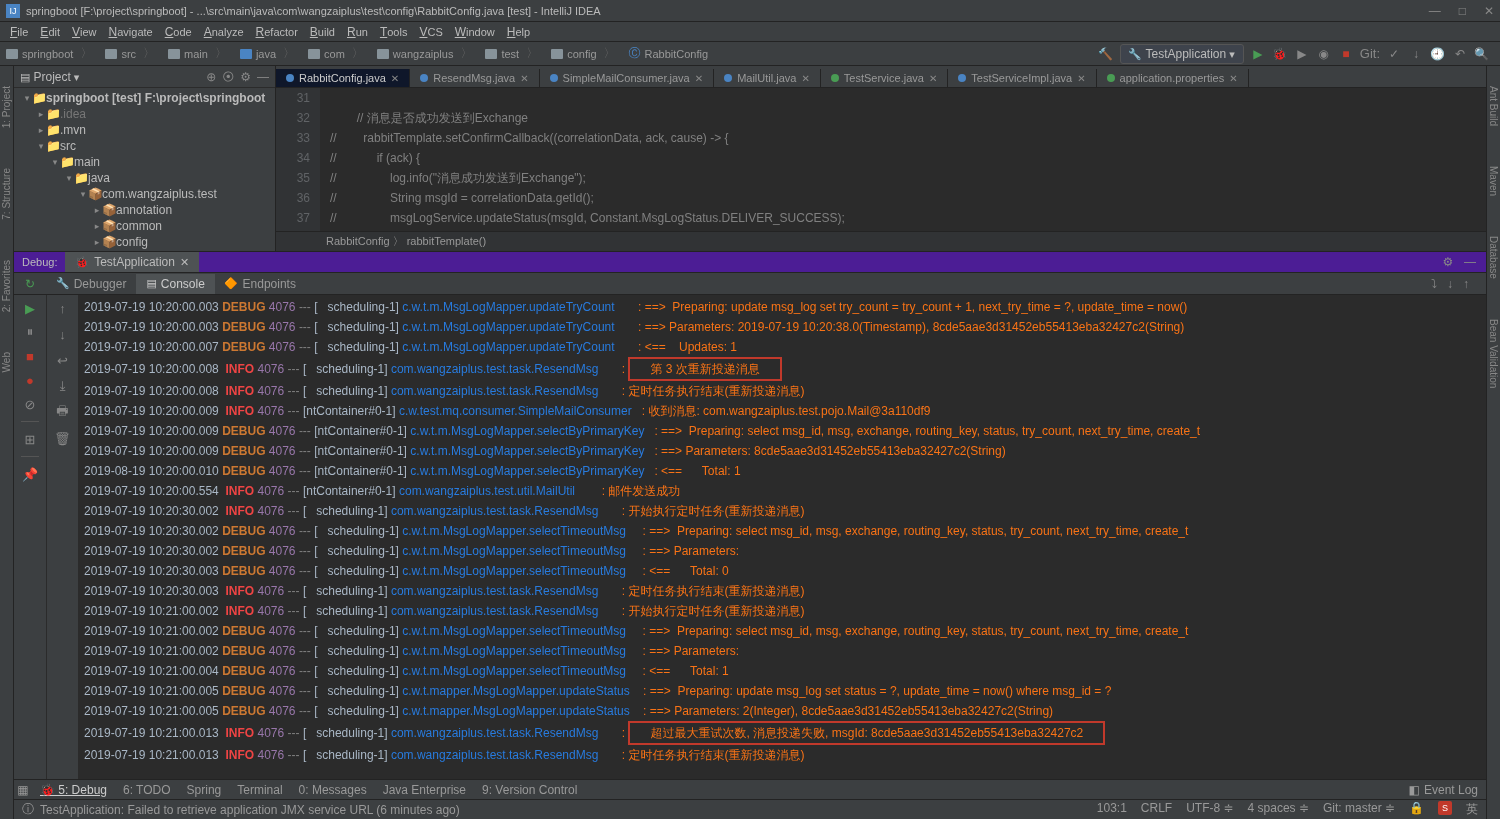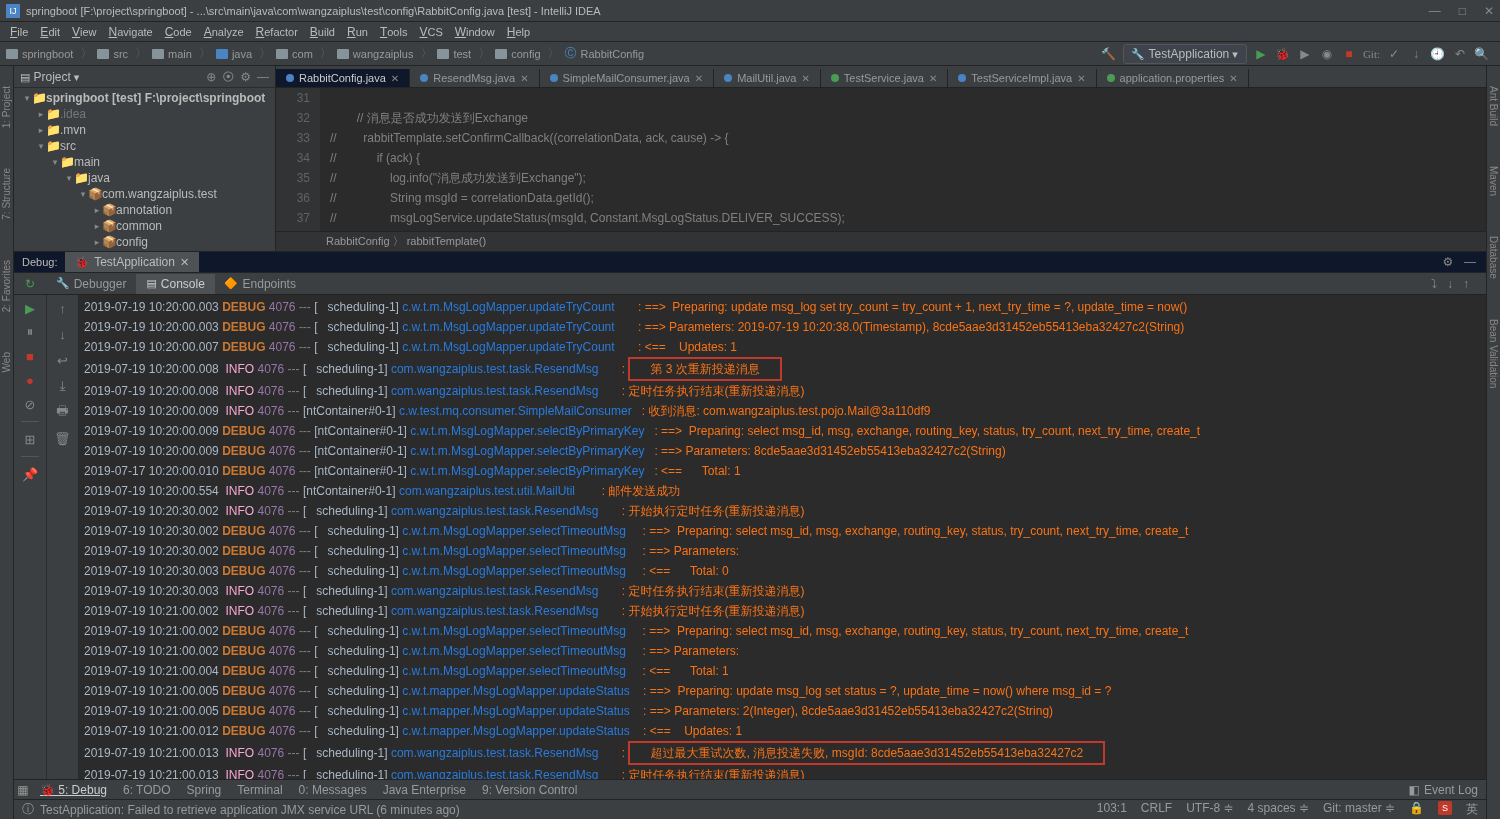--- a/index.html
+++ b/index.html
@@ -4,21 +4,21 @@
 <style>
 * { margin: 0; padding: 0; box-sizing: border-box; font-family: "Segoe UI", sans-serif; font-size: 12px; }
 body { background: #2b2b2b; color: #a9b7c6; width: 1500px; height: 819px; overflow: hidden; display: flex; flex-direction: column; }
 .titlebar { background: #3c3f41; color: #bbb; height: 22px; display: flex; align-items: center; padding: 4px 6px; border-bottom: 1px solid #232323; }
 .titlebar .title { flex: 1; font-size: 11px; }
 .win-controls { display: flex; gap: 18px; color: #888; font-size: 12px; }
 .menubar { background: #3c3f41; height: 20px; display: flex; align-items: center; padding: 0 4px; border-bottom: 1px solid #232323; }
 .menubar span { color: #bbb; padding: 0 6px; font-size: 11px; cursor: pointer; }
 .menubar span u { text-decoration: underline; }
 .navbar { background: #3c3f41; height: 24px; display: flex; align-items: center; border-bottom: 1px solid #232323; }
-.crumbs { display: flex; align-items: center; gap: 2px; padding-left: 6px; flex: 1; }
+.crumbs { display: flex; align-items: center; gap: 10px; padding-left: 6px; flex: 1; }
 .crumb { color: #999; font-size: 11px; display: flex; align-items: center; gap: 4px; }
 .crumb .sep { color: #666; margin: 0 3px; }
 .folder-icon { width: 12px; height: 10px; background: #87939a; display: inline-block; border-radius: 1px; }
 .folder-icon.blue { background: #4a84c3; }
 .toolbar-right { display: flex; align-items: center; gap: 6px; padding-right: 10px; }
 .run-sel { background: #3e434c; color: #bbb; padding: 2px 8px; font-size: 11px; border: 1px solid #555; border-radius: 3px; }
 .tb-icon { width: 16px; height: 16px; display: flex; align-items: center; justify-content: center; color: #888; cursor: pointer; }
 .tb-icon.green { color: #499c54; }
 .main-area { display: flex; flex: 1; min-height: 0; }
 .left-sidebar { width: 14px; background: #3c3f41; border-right: 1px solid #232323; display: flex; flex-direction: column; align-items: center; padding-top: 20px; gap: 40px; }
@@ -39,35 +39,35 @@
 .etab { display: flex; align-items: center; gap: 5px; padding: 3px 10px; color: #999; font-size: 11px; border-right: 1px solid #232323; cursor: pointer; }
 .etab.active { background: #0f172a; color: #ccc; }
 .etab .dot { width: 8px; height: 8px; border-radius: 50%; }
 .dot.blue { background: #4a84c3; } .dot.green { background: #499c54; }
 .close-x { color: #888; font-size: 10px; }
 .editor-body { flex: 1; display: flex; font-family: "Consolas", monospace; font-size: 13px; line-height: 20px; }
 .gutter { width: 44px; text-align: right; padding-right: 10px; color: #606366; background: #313335; }
 .code { flex: 1; padding-left: 10px; white-space: pre; color: #a9b7c6; overflow: hidden; }
 .cmt { color: #808080; }
 .breadcrumb-bar { height: 20px; background: #313335; display: flex; align-items: center; padding-left: 50px; color: #999; font-size: 11px; border-top: 1px solid #232323; }
-.debug-bar { height: 22px; background: #0f172a; display: flex; align-items: center; border-top: 1px solid #232323; border-bottom: 1px solid #232323; }
+.debug-bar { height: 22px; background: #4c1d95; display: flex; align-items: center; border-top: 1px solid #232323; border-bottom: 1px solid #232323; }
 .debug-label { padding: 0 8px; color: #bbb; font-size: 11px; }
 .debug-tab { background: #4e5254; padding: 3px 10px; color: #bbb; font-size: 11px; display: flex; align-items: center; gap: 5px; }
 .debug-tools { margin-left: auto; display: flex; gap: 6px; padding-right: 8px; }
 .console-header { height: 22px; background: #3c3f41; display: flex; align-items: center; border-bottom: 1px solid #232323; }
 .ctab { padding: 3px 10px; color: #999; font-size: 11px; cursor: pointer; display: flex; align-items: center; gap: 4px; }
 .ctab.active { background: #4e5254; color: #ccc; }
 .console-body { flex: 1; display: flex; min-height: 0; }
 .console-left { width: 32px; background: #3c3f41; display: flex; flex-direction: column; align-items: center; padding-top: 4px; gap: 6px; }
 .cl-icon { width: 18px; height: 18px; display: flex; align-items: center; justify-content: center; color: #888; cursor: pointer; font-size: 13px; }
 .cl-sep { width: 18px; height: 1px; background: #555; margin: 2px 0; }
 .console-left2 { width: 32px; background: #3c3f41; display: flex; flex-direction: column; align-items: center; padding-top: 4px; gap: 8px; border-left: 1px solid #2b2b2b; }
 .log-area { flex: 1; overflow: auto; font-family: "Consolas", monospace; font-size: 13px; line-height: 20px; padding: 2px 6px; background: #2b2b2b; }
 .log-line { white-space: pre; }
-.lg-date { color: #a9b7c6; } .lg-debug { color: #cc7832; font-weight: bold; } .lg-info { color: #f9a8d4; font-weight: normal; }
+.lg-date { color: #a9b7c6; } .lg-debug { color: #cc7832; font-weight: bold; } .lg-info { color: #ef4444; font-weight: bold; }
 .lg-pid { color: #9876aa; } .lg-dash { color: #808080; } .lg-thread { color: #a9b7c6; }
 .lg-class { color: #287bde; } .lg-msg { color: #f97316; }
 .redbox { border: 2px solid #c1392b; display: inline-block; padding: 0 20px; }
 .bottom-bar { height: 20px; background: #3c3f41; display: flex; align-items: center; border-top: 1px solid #232323; font-size: 11px; color: #999; }
 .bottom-bar .btab { padding: 0 8px; display: flex; align-items: center; gap: 4px; cursor: pointer; }
 .bottom-bar .active { color: #ccc; text-decoration: underline; }
 .status-bar { height: 20px; background: #3c3f41; display: flex; align-items: center; padding: 0 8px; border-top: 1px solid #232323; font-size: 11px; color: #999; }
 .status-bar .msg { flex: 1; }
 .status-bar .right { display: flex; gap: 14px; }
 .right-sidebar { width: 14px; background: #3c3f41; border-left: 1px solid #232323; display: flex; flex-direction: column; align-items: center; padding-top: 20px; gap: 40px; }
@@ -114,21 +114,21 @@
       <span class="crumb"><span style="color:#4a84c3;">Ⓒ</span> RabbitConfig</span>
     </div>
   <div class="toolbar-right">
     <span class="tb-icon">🔨</span>
     <span class="run-sel">🔧 <span>TestApplication</span> ▾</span>
     <span class="tb-icon green">▶</span>
     <span class="tb-icon green">🐞</span>
     <span class="tb-icon">▶</span>
     <span class="tb-icon">◉</span>
     <span class="tb-icon" style="color:#c1392b;">■</span>
-    <span style="color:#888;font-size:11px;font-family:Liberation Serif, serif;">Git:</span>
+    <span style="color:#888;font-size:13px;">Git:</span>
     <span class="tb-icon">✓</span>
     <span class="tb-icon">↓</span>
     <span class="tb-icon">🕘</span>
     <span class="tb-icon">↶</span>
     <span class="tb-icon">🔍</span>
   </div>
 </div>
 
 <div class="main-area">
   <div class="left-sidebar" id="leftStripe">
@@ -272,34 +272,33 @@
       </div>
       <div class="log-area" id="logs">
           <div class="log-line"><span class="lg-date">2019-07-19 10:20:00.003</span> <span class="lg-debug">DEBUG</span> <span class="lg-pid">4076</span> <span class="lg-dash">---</span> <span class="lg-thread">[   scheduling-1]</span> <span class="lg-class">c.w.t.m.MsgLogMapper.updateTryCount      </span> <span class="lg-msg">: ==&gt;  Preparing: update msg_log set try_count = try_count + 1, next_try_time = ?, update_time = now()</span></div>
           <div class="log-line"><span class="lg-date">2019-07-19 10:20:00.003</span> <span class="lg-debug">DEBUG</span> <span class="lg-pid">4076</span> <span class="lg-dash">---</span> <span class="lg-thread">[   scheduling-1]</span> <span class="lg-class">c.w.t.m.MsgLogMapper.updateTryCount      </span> <span class="lg-msg">: ==&gt; Parameters: 2019-07-19 10:20:38.0(Timestamp), 8cde5aae3d31452eb55413eba32427c2(String)</span></div>
           <div class="log-line"><span class="lg-date">2019-07-19 10:20:00.007</span> <span class="lg-debug">DEBUG</span> <span class="lg-pid">4076</span> <span class="lg-dash">---</span> <span class="lg-thread">[   scheduling-1]</span> <span class="lg-class">c.w.t.m.MsgLogMapper.updateTryCount      </span> <span class="lg-msg">: &lt;==    Updates: 1</span></div>
           <div class="log-line"><span class="lg-date">2019-07-19 10:20:00.008</span> <span class="lg-info"> INFO</span> <span class="lg-pid">4076</span> <span class="lg-dash">---</span> <span class="lg-thread">[   scheduling-1]</span> <span class="lg-class">com.wangzaiplus.test.task.ResendMsg      </span> <span class="lg-msg">: <span class="redbox">第 3 次重新投递消息</span></span></div>
           <div class="log-line"><span class="lg-date">2019-07-19 10:20:00.008</span> <span class="lg-info"> INFO</span> <span class="lg-pid">4076</span> <span class="lg-dash">---</span> <span class="lg-thread">[   scheduling-1]</span> <span class="lg-class">com.wangzaiplus.test.task.ResendMsg      </span> <span class="lg-msg">: 定时任务执行结束(重新投递消息)</span></div>
           <div class="log-line"><span class="lg-date">2019-07-19 10:20:00.009</span> <span class="lg-info"> INFO</span> <span class="lg-pid">4076</span> <span class="lg-dash">---</span> <span class="lg-thread">[ntContainer#0-1]</span> <span class="lg-class">c.w.test.mq.consumer.SimpleMailConsumer  </span> <span class="lg-msg">: 收到消息: com.wangzaiplus.test.pojo.Mail@3a110df9</span></div>
           <div class="log-line"><span class="lg-date">2019-07-19 10:20:00.009</span> <span class="lg-debug">DEBUG</span> <span class="lg-pid">4076</span> <span class="lg-dash">---</span> <span class="lg-thread">[ntContainer#0-1]</span> <span class="lg-class">c.w.t.m.MsgLogMapper.selectByPrimaryKey  </span> <span class="lg-msg">: ==&gt;  Preparing: select msg_id, msg, exchange, routing_key, status, try_count, next_try_time, create_t</span></div>
           <div class="log-line"><span class="lg-date">2019-07-19 10:20:00.009</span> <span class="lg-debug">DEBUG</span> <span class="lg-pid">4076</span> <span class="lg-dash">---</span> <span class="lg-thread">[ntContainer#0-1]</span> <span class="lg-class">c.w.t.m.MsgLogMapper.selectByPrimaryKey  </span> <span class="lg-msg">: ==&gt; Parameters: 8cde5aae3d31452eb55413eba32427c2(String)</span></div>
-          <div class="log-line"><span class="lg-date">2019-07-17 10:20:00.010</span> <span class="lg-debug">DEBUG</span> <span class="lg-pid">4076</span> <span class="lg-dash">---</span> <span class="lg-thread">[ntContainer#0-1]</span> <span class="lg-class">c.w.t.m.MsgLogMapper.selectByPrimaryKey  </span> <span class="lg-msg">: &lt;==      Total: 1</span></div>
+          <div class="log-line"><span class="lg-date">2019-08-19 10:20:00.010</span> <span class="lg-debug">DEBUG</span> <span class="lg-pid">4076</span> <span class="lg-dash">---</span> <span class="lg-thread">[ntContainer#0-1]</span> <span class="lg-class">c.w.t.m.MsgLogMapper.selectByPrimaryKey  </span> <span class="lg-msg">: &lt;==      Total: 1</span></div>
           <div class="log-line"><span class="lg-date">2019-07-19 10:20:00.554</span> <span class="lg-info"> INFO</span> <span class="lg-pid">4076</span> <span class="lg-dash">---</span> <span class="lg-thread">[ntContainer#0-1]</span> <span class="lg-class">com.wangzaiplus.test.util.MailUtil       </span> <span class="lg-msg">: 邮件发送成功</span></div>
           <div class="log-line"><span class="lg-date">2019-07-19 10:20:30.002</span> <span class="lg-info"> INFO</span> <span class="lg-pid">4076</span> <span class="lg-dash">---</span> <span class="lg-thread">[   scheduling-1]</span> <span class="lg-class">com.wangzaiplus.test.task.ResendMsg      </span> <span class="lg-msg">: 开始执行定时任务(重新投递消息)</span></div>
           <div class="log-line"><span class="lg-date">2019-07-19 10:20:30.002</span> <span class="lg-debug">DEBUG</span> <span class="lg-pid">4076</span> <span class="lg-dash">---</span> <span class="lg-thread">[   scheduling-1]</span> <span class="lg-class">c.w.t.m.MsgLogMapper.selectTimeoutMsg    </span> <span class="lg-msg">: ==&gt;  Preparing: select msg_id, msg, exchange, routing_key, status, try_count, next_try_time, create_t</span></div>
           <div class="log-line"><span class="lg-date">2019-07-19 10:20:30.002</span> <span class="lg-debug">DEBUG</span> <span class="lg-pid">4076</span> <span class="lg-dash">---</span> <span class="lg-thread">[   scheduling-1]</span> <span class="lg-class">c.w.t.m.MsgLogMapper.selectTimeoutMsg    </span> <span class="lg-msg">: ==&gt; Parameters: </span></div>
           <div class="log-line"><span class="lg-date">2019-07-19 10:20:30.003</span> <span class="lg-debug">DEBUG</span> <span class="lg-pid">4076</span> <span class="lg-dash">---</span> <span class="lg-thread">[   scheduling-1]</span> <span class="lg-class">c.w.t.m.MsgLogMapper.selectTimeoutMsg    </span> <span class="lg-msg">: &lt;==      Total: 0</span></div>
           <div class="log-line"><span class="lg-date">2019-07-19 10:20:30.003</span> <span class="lg-info"> INFO</span> <span class="lg-pid">4076</span> <span class="lg-dash">---</span> <span class="lg-thread">[   scheduling-1]</span> <span class="lg-class">com.wangzaiplus.test.task.ResendMsg      </span> <span class="lg-msg">: 定时任务执行结束(重新投递消息)</span></div>
           <div class="log-line"><span class="lg-date">2019-07-19 10:21:00.002</span> <span class="lg-info"> INFO</span> <span class="lg-pid">4076</span> <span class="lg-dash">---</span> <span class="lg-thread">[   scheduling-1]</span> <span class="lg-class">com.wangzaiplus.test.task.ResendMsg      </span> <span class="lg-msg">: 开始执行定时任务(重新投递消息)</span></div>
           <div class="log-line"><span class="lg-date">2019-07-19 10:21:00.002</span> <span class="lg-debug">DEBUG</span> <span class="lg-pid">4076</span> <span class="lg-dash">---</span> <span class="lg-thread">[   scheduling-1]</span> <span class="lg-class">c.w.t.m.MsgLogMapper.selectTimeoutMsg    </span> <span class="lg-msg">: ==&gt;  Preparing: select msg_id, msg, exchange, routing_key, status, try_count, next_try_time, create_t</span></div>
           <div class="log-line"><span class="lg-date">2019-07-19 10:21:00.002</span> <span class="lg-debug">DEBUG</span> <span class="lg-pid">4076</span> <span class="lg-dash">---</span> <span class="lg-thread">[   scheduling-1]</span> <span class="lg-class">c.w.t.m.MsgLogMapper.selectTimeoutMsg    </span> <span class="lg-msg">: ==&gt; Parameters: </span></div>
           <div class="log-line"><span class="lg-date">2019-07-19 10:21:00.004</span> <span class="lg-debug">DEBUG</span> <span class="lg-pid">4076</span> <span class="lg-dash">---</span> <span class="lg-thread">[   scheduling-1]</span> <span class="lg-class">c.w.t.m.MsgLogMapper.selectTimeoutMsg    </span> <span class="lg-msg">: &lt;==      Total: 1</span></div>
           <div class="log-line"><span class="lg-date">2019-07-19 10:21:00.005</span> <span class="lg-debug">DEBUG</span> <span class="lg-pid">4076</span> <span class="lg-dash">---</span> <span class="lg-thread">[   scheduling-1]</span> <span class="lg-class">c.w.t.mapper.MsgLogMapper.updateStatus   </span> <span class="lg-msg">: ==&gt;  Preparing: update msg_log set status = ?, update_time = now() where msg_id = ? </span></div>
           <div class="log-line"><span class="lg-date">2019-07-19 10:21:00.005</span> <span class="lg-debug">DEBUG</span> <span class="lg-pid">4076</span> <span class="lg-dash">---</span> <span class="lg-thread">[   scheduling-1]</span> <span class="lg-class">c.w.t.mapper.MsgLogMapper.updateStatus   </span> <span class="lg-msg">: ==&gt; Parameters: 2(Integer), 8cde5aae3d31452eb55413eba32427c2(String)</span></div>
-          <div class="log-line"><span class="lg-date">2019-07-19 10:21:00.012</span> <span class="lg-debug">DEBUG</span> <span class="lg-pid">4076</span> <span class="lg-dash">---</span> <span class="lg-thread">[   scheduling-1]</span> <span class="lg-class">c.w.t.mapper.MsgLogMapper.updateStatus   </span> <span class="lg-msg">: &lt;==    Updates: 1</span></div>
           <div class="log-line"><span class="lg-date">2019-07-19 10:21:00.013</span> <span class="lg-info"> INFO</span> <span class="lg-pid">4076</span> <span class="lg-dash">---</span> <span class="lg-thread">[   scheduling-1]</span> <span class="lg-class">com.wangzaiplus.test.task.ResendMsg      </span> <span class="lg-msg">: <span class="redbox">超过最大重试次数, 消息投递失败, msgId: 8cde5aae3d31452eb55413eba32427c2</span></span></div>
           <div class="log-line"><span class="lg-date">2019-07-19 10:21:00.013</span> <span class="lg-info"> INFO</span> <span class="lg-pid">4076</span> <span class="lg-dash">---</span> <span class="lg-thread">[   scheduling-1]</span> <span class="lg-class">com.wangzaiplus.test.task.ResendMsg      </span> <span class="lg-msg">: 定时任务执行结束(重新投递消息)</span></div>
         </div>
     </div>
 
     <div class="bottom-bar">
       <span style="width:18px;text-align:center;">▦</span>
       <span id="bottomTabs" style="display:flex;">
           <span class="btab active">🐞 5: Debug</span>
           <span class="btab">6: TODO</span>

